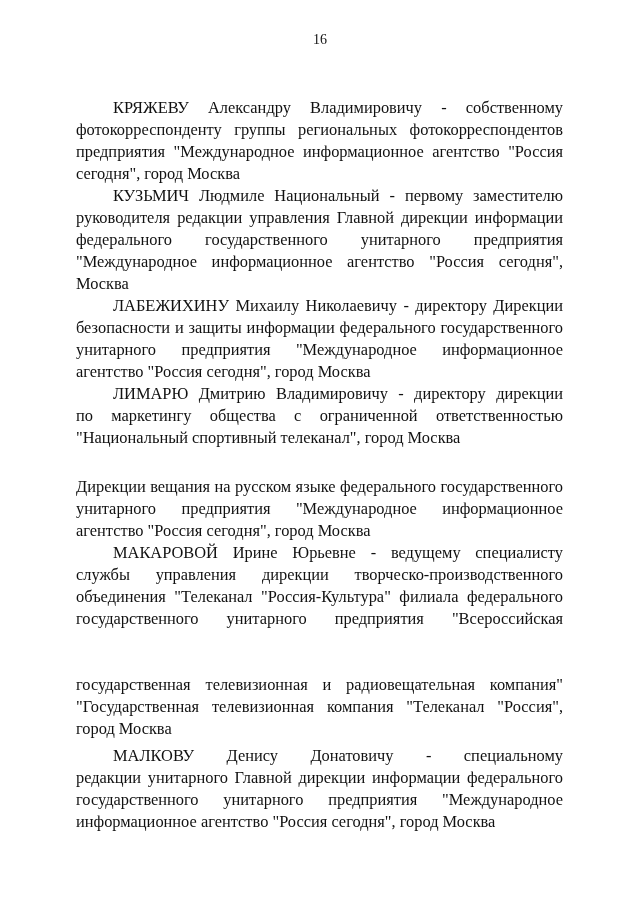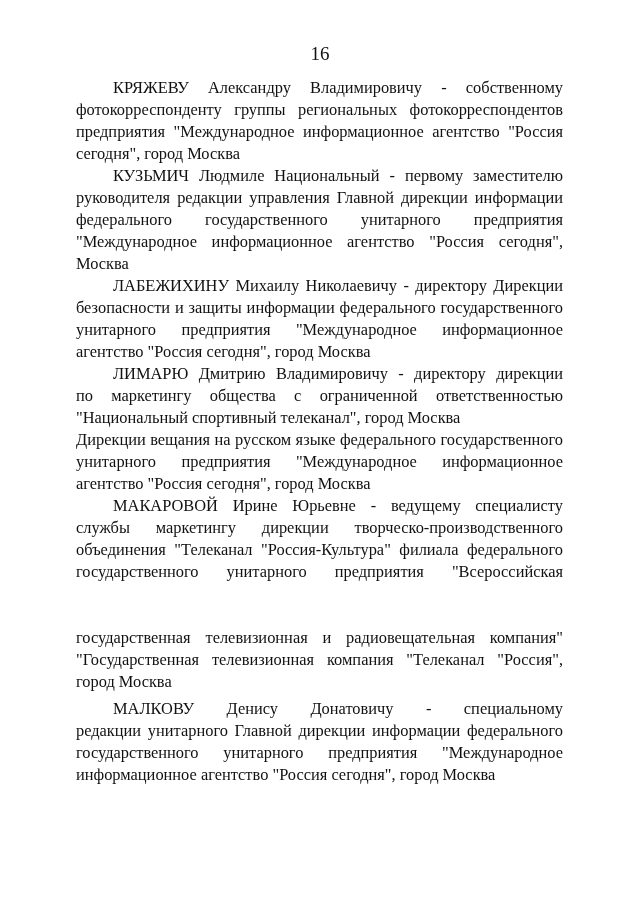--- a/index.html
+++ b/index.html
@@ -1,37 +1,37 @@
 <!DOCTYPE html>
 <html><head>
 <meta charset="utf-8">
 <style>
   html, body { margin: 0; padding: 0; background: #ffffff; }
   body { width: 640px; height: 905px; position: relative; overflow: hidden;
          font-family: "Liberation Serif", "DejaVu Serif", serif; color: #111; }
-  .page-number { position: absolute; top: 44px; left: 0; width: 640px; text-align: center;
-                 font-size: 19px; line-height: 20px; }
+  .page-number { position: absolute; top: 30px; left: 0; width: 640px; text-align: center;
+                 font-size: 14px; line-height: 20px; }
   .body-text { position: absolute; top: 77px; left: 76px; width: 487px; }
   .para { margin: 0; }
   .para.last-para { margin-top: 5px; }
   .line { display: block; height: 22px; line-height: 22px; font-size: 16.4px;
           text-align: justify; text-align-last: justify; white-space: nowrap; }
   .line.end { text-align-last: left; }
   .line.first { text-indent: 37px; }
 </style>
 </head>
 <body>
 
 <div>
   <div class="page-number">16</div>
 
   <div class="body-text">
 
     <p class="para">
-      <span class="line first" style="white-space: normal; overflow: hidden;">КРЯЖЕВУ Александру Владимировичу - собственному</span>
+      <span class="line first" style="white-space: normal; overflow: hidden; margin-top: 20px;">КРЯЖЕВУ Александру Владимировичу - собственному</span>
       <span class="line" style="white-space: normal; overflow: hidden;">фотокорреспонденту группы региональных фотокорреспондентов</span>
       <span class="line" style="white-space: normal; overflow: hidden;">предприятия "Международное информационное агентство "Россия</span>
       <span class="line end">сегодня", город Москва</span>
     </p>
 
     <p class="para">
       <span class="line first" style="white-space: normal; overflow: hidden;">КУЗЬМИЧ Людмиле Национальный - первому заместителю</span>
       <span class="line" style="white-space: normal; overflow: hidden;">руководителя редакции управления Главной дирекции информации</span>
       <span class="line" style="white-space: normal; overflow: hidden;">федерального государственного унитарного предприятия</span>
       <span class="line" style="white-space: normal; overflow: hidden;">"Международное информационное агентство "Россия сегодня", город</span>
@@ -45,28 +45,28 @@
       <span class="line end">агентство "Россия сегодня", город Москва</span>
     </p>
 
     <p class="para">
       <span class="line first" style="white-space: normal; overflow: hidden;">ЛИМАРЮ Дмитрию Владимировичу - директору дирекции</span>
       <span class="line" style="white-space: normal; overflow: hidden;">по маркетингу общества с ограниченной ответственностью</span>
       <span class="line end">"Национальный спортивный телеканал", город Москва</span>
     </p>
 
     <p class="para">
-      <span class="line" style="white-space: normal; overflow: hidden;">Дирекции вещания на русском языке федерального государственного</span>
+      <span class="line" style="white-space: normal; overflow: hidden; margin-top: 27px;">Дирекции вещания на русском языке федерального государственного</span>
       <span class="line" style="white-space: normal; overflow: hidden;">унитарного предприятия "Международное информационное</span>
       <span class="line end">агентство "Россия сегодня", город Москва</span>
     </p>
 
     <p class="para">
       <span class="line first" style="white-space: normal; overflow: hidden;">МАКАРОВОЙ Ирине Юрьевне - ведущему специалисту группы</span>
-      <span class="line" style="white-space: normal; overflow: hidden;">службы маркетингу дирекции творческо-производственного</span>
+      <span class="line" style="white-space: normal; overflow: hidden;">службы управления дирекции творческо-производственного</span>
       <span class="line" style="white-space: normal; overflow: hidden;">объединения "Телеканал "Россия-Культура" филиала федерального</span>
       <span class="line" style="white-space: normal; overflow: hidden;">государственного унитарного предприятия "Всероссийская</span>
       <span class="line" style="white-space: normal; overflow: hidden; margin-top: 44px;">государственная телевизионная и радиовещательная компания"</span>
       <span class="line" style="white-space: normal; overflow: hidden;">"Государственная телевизионная компания "Телеканал "Россия",</span>
       <span class="line end">город Москва</span>
     </p>
 
     <p class="para last-para">
       <span class="line first" style="white-space: normal; overflow: hidden;">МАЛКОВУ Денису Донатовичу - специальному корреспонденту</span>
       <span class="line" style="white-space: normal; overflow: hidden;">редакции унитарного  Главной дирекции информации федерального</span>

